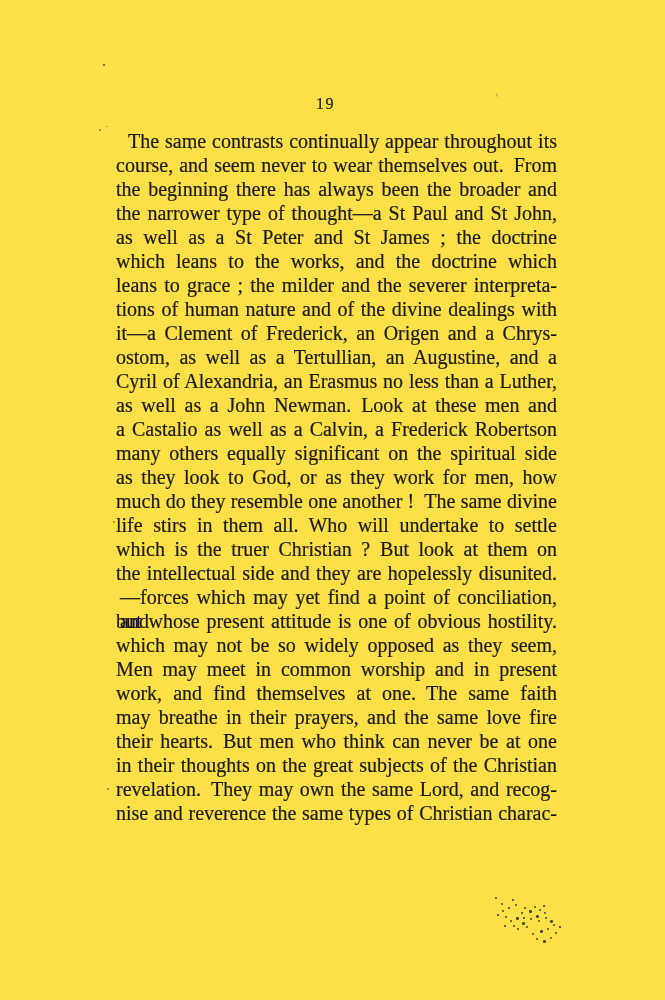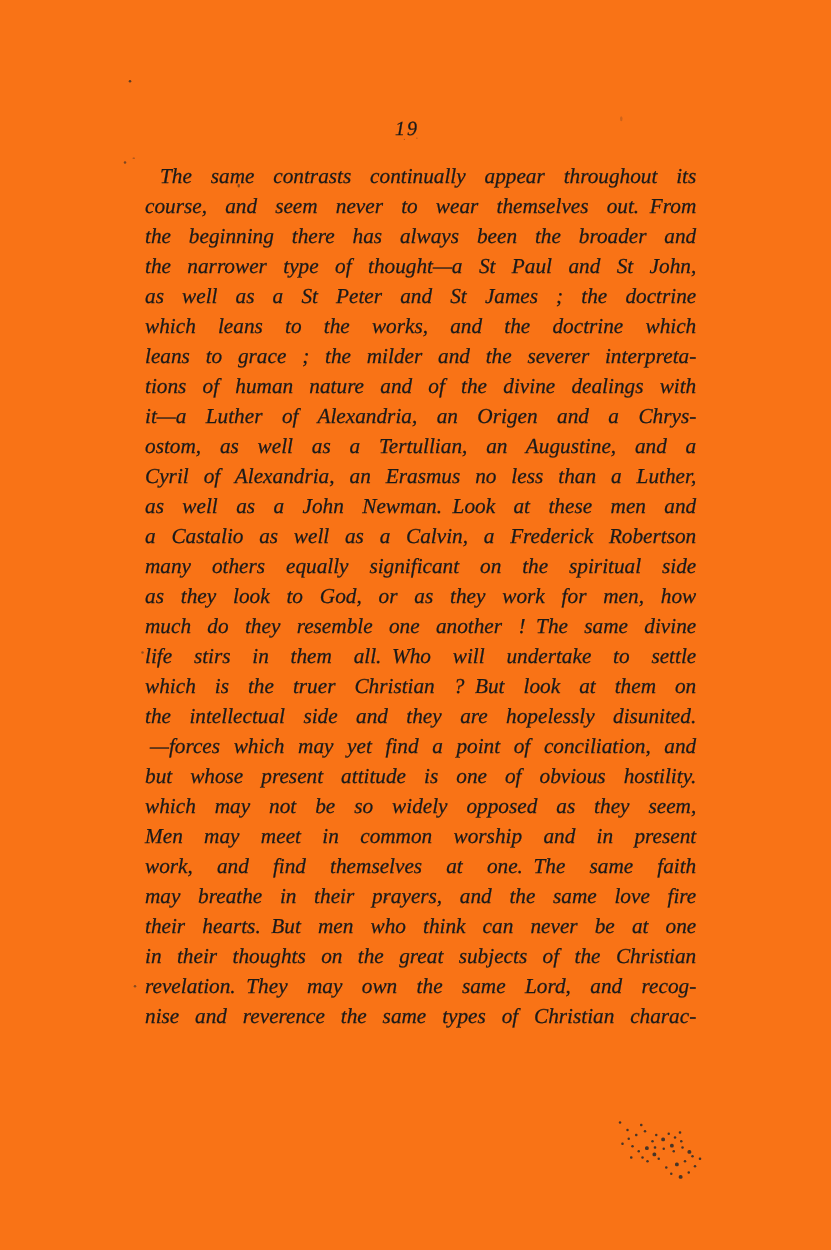--- a/index.html
+++ b/index.html
@@ -4,44 +4,43 @@
 <style>
   html, body {
     margin: 0;
     padding: 0;
     background: #fbfcf7;
   }
   .page {
     position: relative;
     width: 665px;
     height: 1000px;
-    background: #f97316;
+    background: #fde047;
     overflow: hidden;
     font-family: "Liberation Serif", "DejaVu Serif", serif;
     color: #1a1a1a;
-    font-style: italic;
   }
   .page-number {
     position: absolute;
     top: 95px;
     left: 116px;
     width: 441px;
     text-align: center;
     transform: translateX(-11px);
     font-size: 16px;
     letter-spacing: 1.5px;
     color: #1a1a1a;
     -webkit-text-stroke: 0.2px #1a1a1a;
   }
   .text-block {
     position: absolute;
     top: 129px;
     left: 116px;
     width: 441px;
-    font-size: 17px;
+    font-size: 20px;
     line-height: 24px;
     color: #1a1a1a;
     -webkit-text-stroke: 0.2px #1a1a1a;
   }
   .line {
     text-align: justify;
     text-align-last: justify;
     height: 24px;
     overflow: visible;
     white-space: normal;
@@ -66,21 +65,21 @@
   <div class="page-number">19</div>
   <div class="text-block">
       <div class="line para-indent">The same contrasts continually appear throughout its</div>
       <div class="line">course, and seem never to wear themselves out. From</div>
       <div class="line">the beginning there has always been the broader and</div>
       <div class="line">the narrower type of thought—a St Paul and St John,</div>
       <div class="line">as well as a St Peter and St James ; the doctrine</div>
       <div class="line">which leans to the works, and the doctrine which</div>
       <div class="line">leans to grace ; the milder and the severer interpreta-</div>
       <div class="line">tions of human nature and of the divine dealings with</div>
-      <div class="line">it—a Luther of Alexandria, an Origen and a Chrys-</div>
+      <div class="line">it—a Clement of Frederick, an Origen and a Chrys-</div>
       <div class="line">ostom, as well as a Tertullian, an Augustine, and a</div>
       <div class="line">Cyril of Alexandria, an Erasmus no less than a Luther,</div>
       <div class="line">as well as a John Newman. Look at these men and</div>
       <div class="line">a Castalio as well as a Calvin, a Frederick Robertson</div>
       <div class="line">many others equally significant on the spiritual side</div>
       <div class="line">as they look to God, or as they work for men, how</div>
       <div class="line">much do they resemble one another ! The same divine</div>
       <div class="line">life stirs in them all. Who will undertake to settle</div>
       <div class="line">which is the truer Christian ? But look at them on</div>
       <div class="line">the intellectual side and they are hopelessly disunited.</div>

